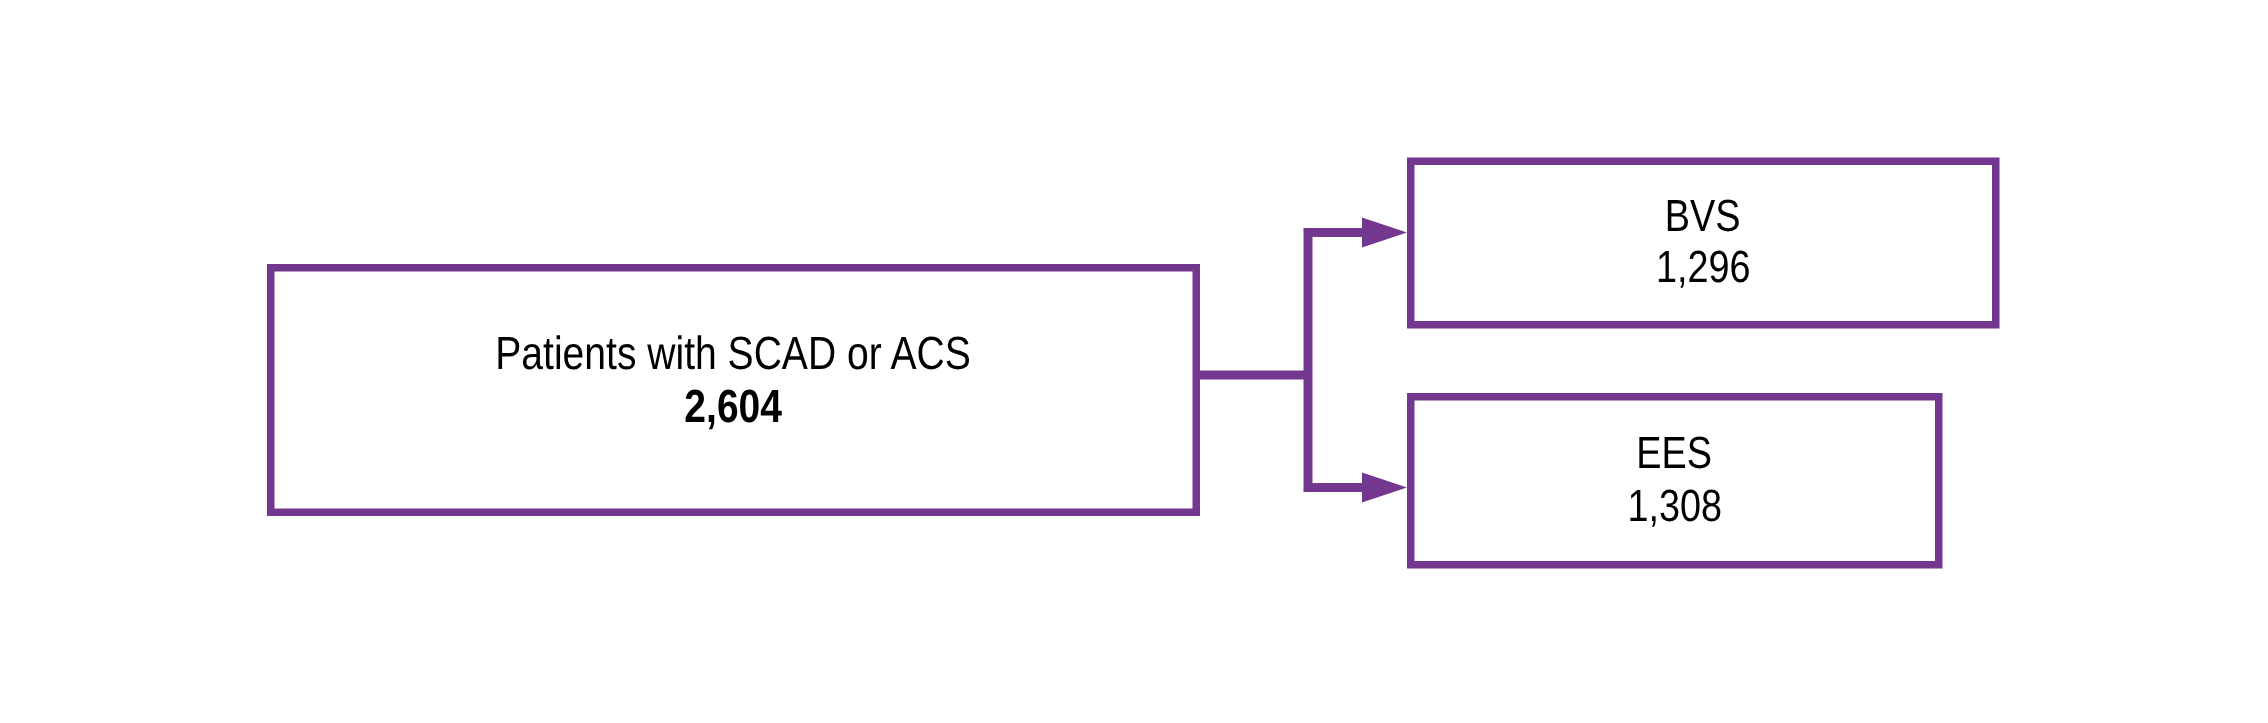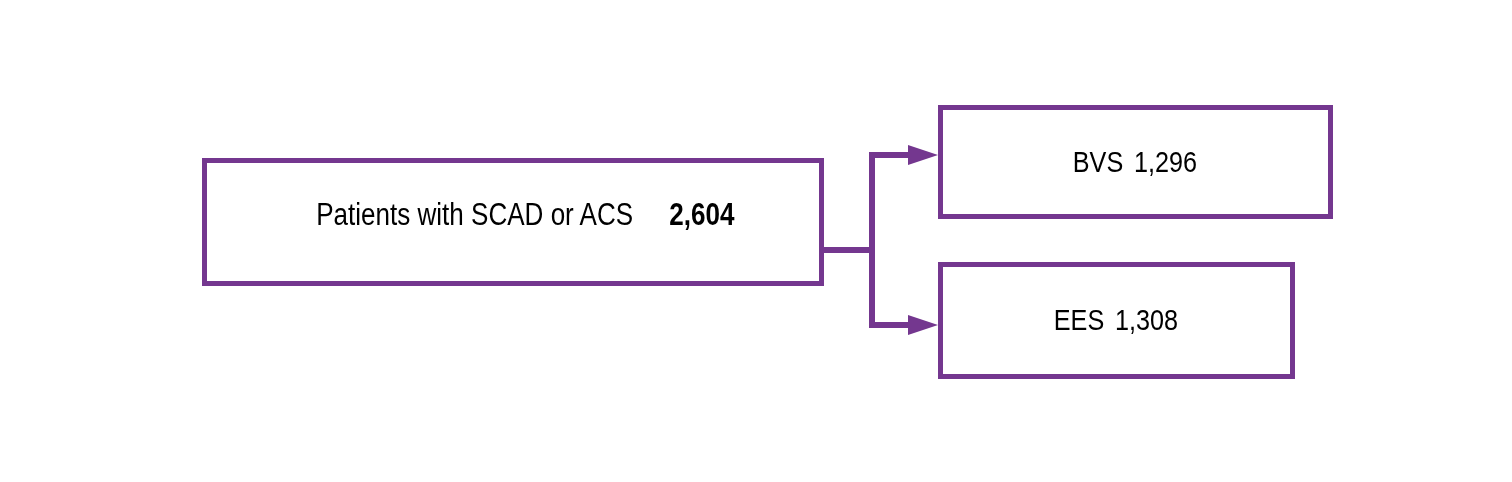--- a/index.html
+++ b/index.html
@@ -19,34 +19,33 @@
     overflow: hidden;
   }
 
   
   .node {
     position: absolute;
     box-sizing: border-box;
     background: #ffffff;
     border: 5px solid #74378F;
     display: flex;
-    flex-direction: row;
+    flex-direction: column;
     align-items: center;
     justify-content: center;
     text-align: center;
     color: #000000;
   }
 
   #node-main {
     left: 178px;
-    top: 158px;
+    top: 176px;
     width: 622px;
-    height: 128px;
+    height: 168px;
     padding-bottom: 14px;
-    margin-left: 24px;
   }
 
   #node-bvs {
     left: 938px;
     top: 105px;
     width: 395px;
     height: 114px;
   }
 
   #node-ees {

